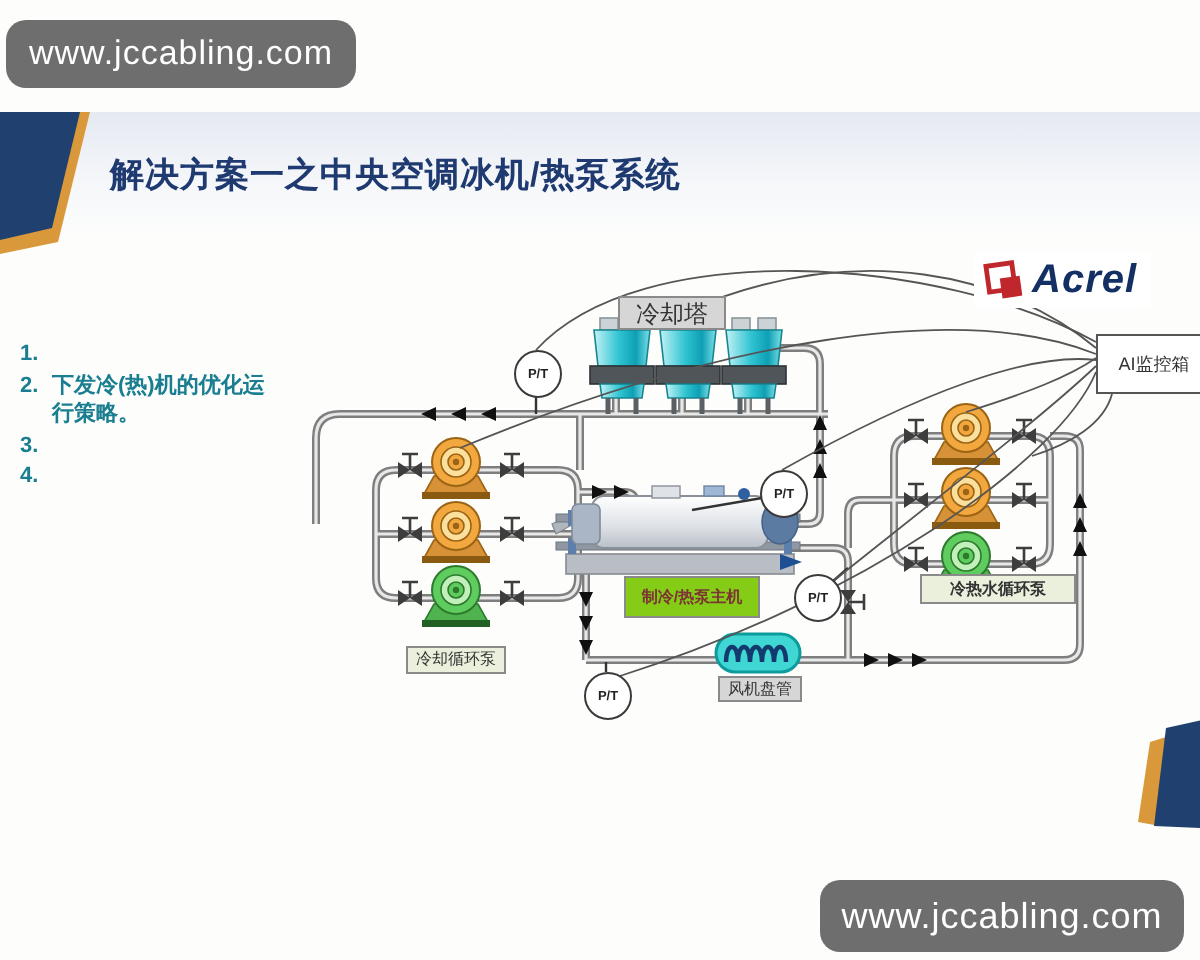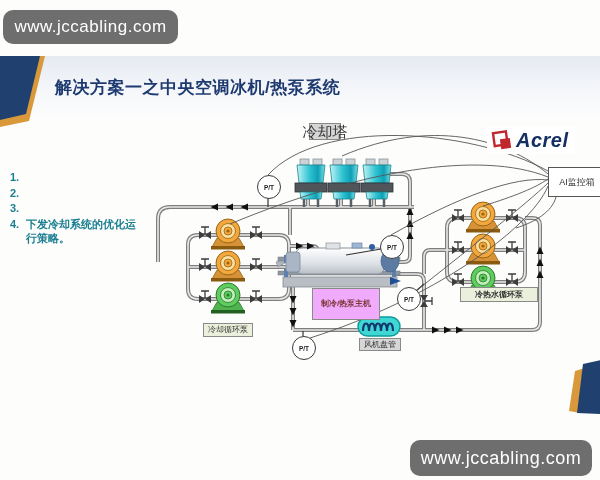--- a/index.html
+++ b/index.html
@@ -27,23 +27,23 @@
   .step-num{width:16px;flex:0 0 16px;}
   .step-text{width:114px;}
 
   
   .diagram-svg{position:absolute;left:0;top:0;z-index:1;}
 
   
   .lbl{position:absolute;box-sizing:border-box;border:1px solid #8a8a8a;background:#d6d6d6;
     color:#333;font-size:8px;line-height:1;display:flex;align-items:center;justify-content:center;
     text-align:center;z-index:2;white-space:nowrap;}
-  .lbl-tower{left:309px;top:123px;width:32px;height:17px;font-size:15px;}
+  .lbl-tower{left:309px;top:148px;width:54px;height:17px;font-size:12px;}
   .lbl-cpump{left:203px;top:310px;width:50px;height:14px;background:#eaf0dc;margin-top:13px;}
-  .lbl-chiller{left:312px;top:288px;width:68px;height:32px;background:#f0abfc;color:#7c3434;font-weight:700;}
+  .lbl-chiller{left:312px;top:288px;width:68px;height:21px;background:#84cc16;color:#7c3434;font-weight:700;}
   .lbl-chwpump{left:460px;top:287px;width:78px;height:15px;background:#eaf0dc;font-weight:bold;}
   .lbl-fancoil{left:359px;top:338px;width:42px;height:13px;}
   .ai-box{left:548px;top:167px;width:58px;height:30px;background:#fff;border-color:#555;font-size:9px;}
 
   
   .pt{position:absolute;width:22px;height:22px;border:1.2px solid #3a3a3a;border-radius:50%;
     background:#fff;font-size:6.5px;color:#222;display:flex;align-items:center;justify-content:center;
     z-index:2;font-weight:700;}
 </style>
 </head>
@@ -237,27 +237,27 @@
     </svg>
     <span class="logo-text">Acrel</span>
   </div>
 
   <div class="steps">
     <div class="step">
       <span class="step-num">1.</span>
     </div>
     <div class="step">
       <span class="step-num">2.</span>
+      <span class="step-text">下发冷(热)机的优化运行策略。</span>
     </div>
     <div class="step">
       <span class="step-num">3.</span>
     </div>
     <div class="step">
       <span class="step-num">4.</span>
-      <span class="step-text">下发冷却系统的优化运行策略。</span>
     </div>
   </div>
 
   <div class="lbl lbl-tower">冷却塔</div>
   <div class="lbl lbl-cpump">冷却循环泵</div>
   <div class="lbl lbl-chiller">制冷/热泵主机</div>
   <div class="lbl lbl-chwpump">冷热水循环泵</div>
   <div class="lbl lbl-fancoil">风机盘管</div>
   <div class="lbl ai-box">AI监控箱</div>
 

